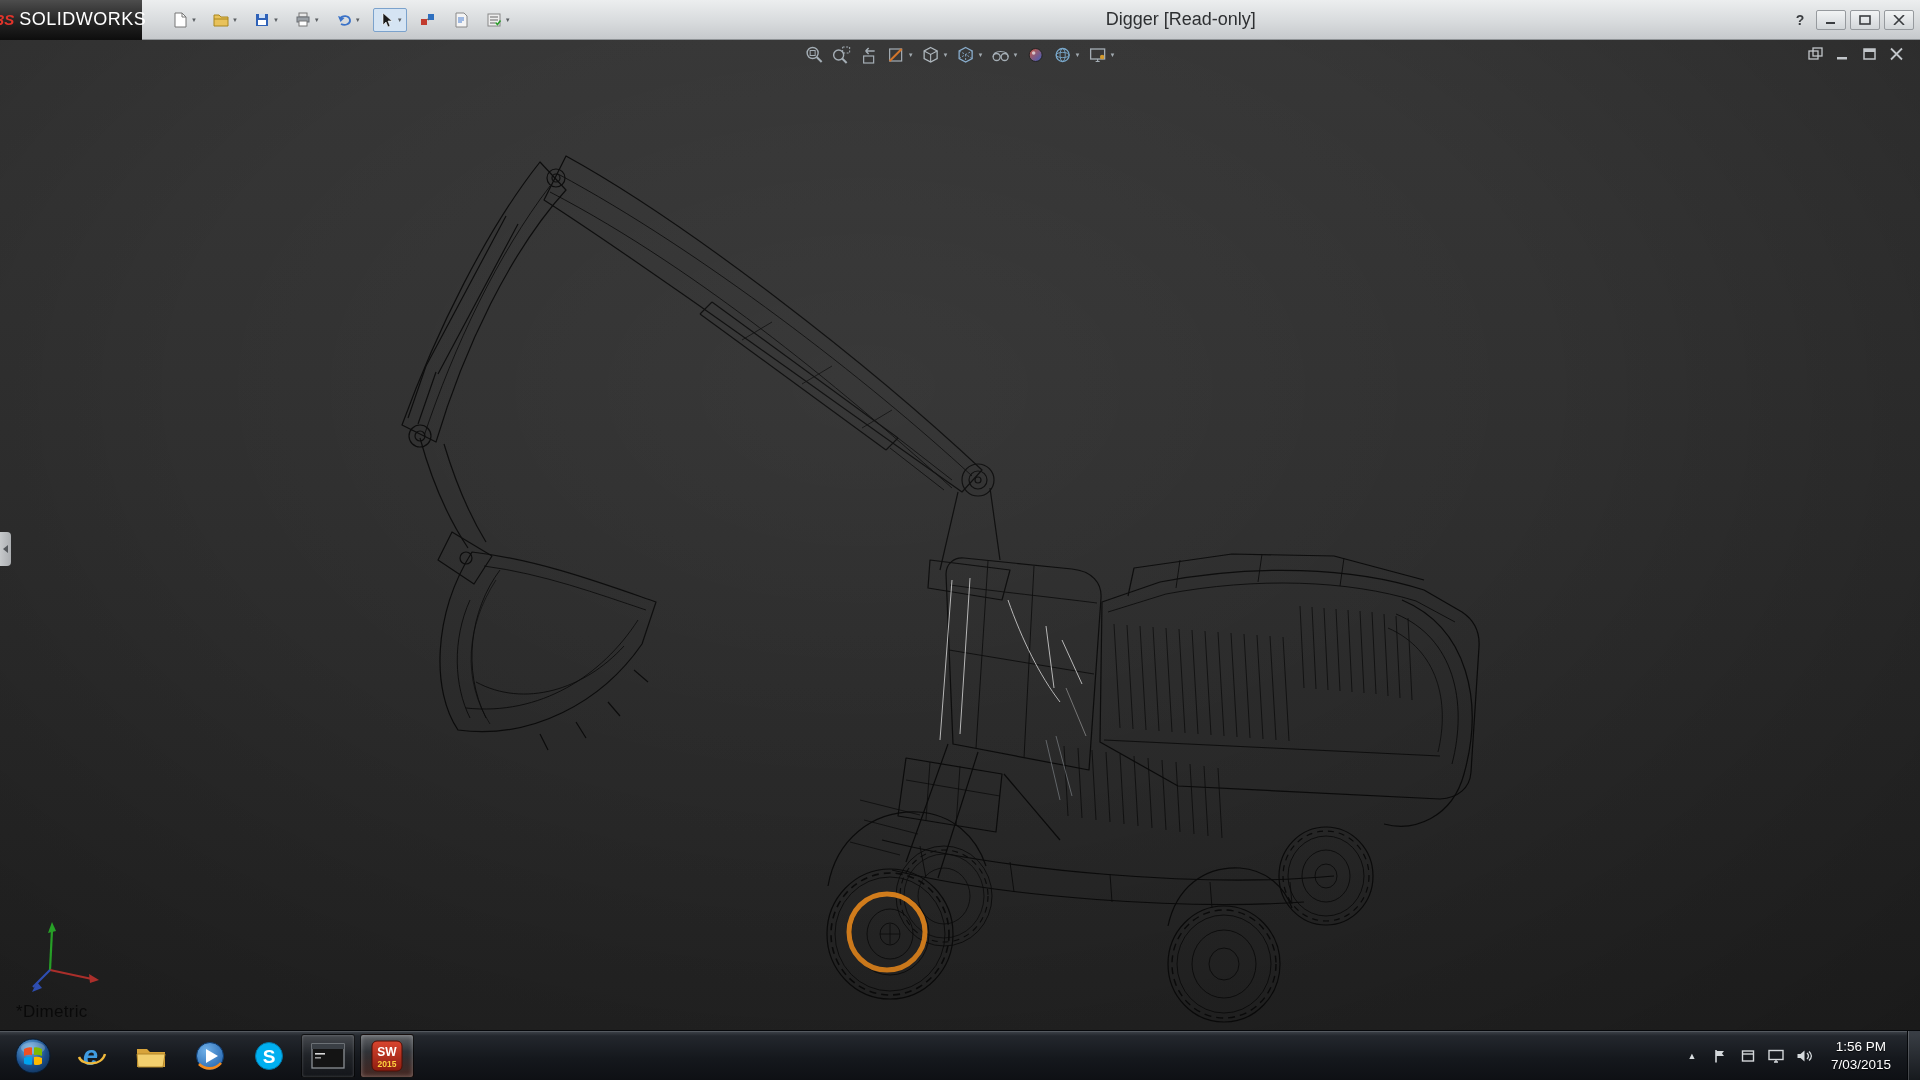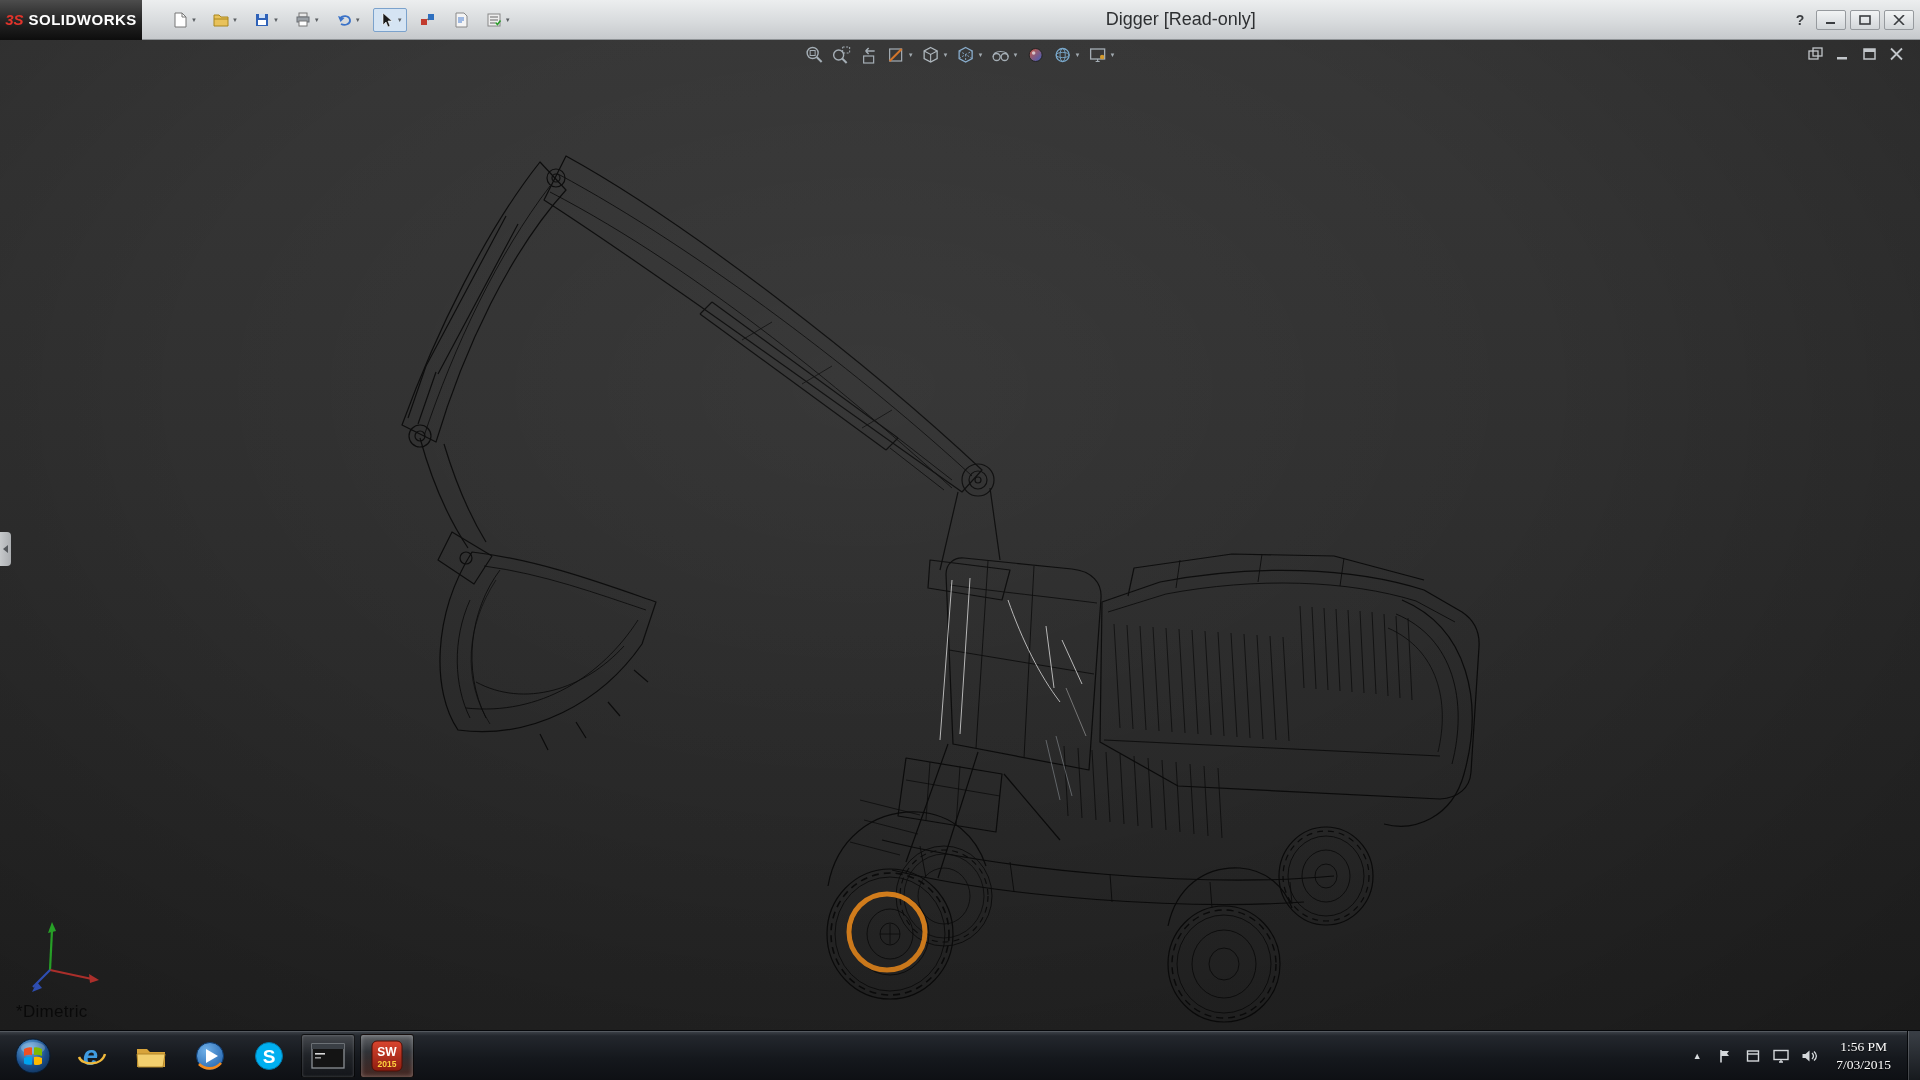--- a/index.html
+++ b/index.html
@@ -7,21 +7,21 @@
     font-family:"Liberation Sans", sans-serif; user-select:none; }
   .screen { position:relative; width:1920px; height:1080px; }
 
   
   .titlebar { position:absolute; top:0; left:0; width:1920px; height:40px;
     background:linear-gradient(180deg,#eceeef 0%,#d8dbdd 55%,#c6c9cc 100%);
     border-bottom:1px solid #8f9396; display:flex; align-items:center; z-index:30; }
   .logo { width:142px; height:40px; background:linear-gradient(180deg,#4d4d4d 0%,#232323 55%,#0d0d0d 100%);
     display:flex; align-items:center; justify-content:center; gap:5px; flex:0 0 auto; }
   .logo .mark { color:#e2342b; font-weight:bold; font-style:italic; font-size:15px; }
-  .logo .brand { color:#fff; font-weight:bold; font-size:15px; letter-spacing:.5px; }
+  .logo .brand { color:#fff; font-weight:normal; font-size:18px; letter-spacing:.5px; }
   .std-toolbar { display:flex; align-items:center; gap:9px; margin-left:26px; height:40px; }
   .tool-item { display:flex; align-items:center; gap:2px; padding:2px 3px; border-radius:2px; }
   .tool-item.active { background:#d5e4f3; border:1px solid #7ba2cc; }
   .dd { font-size:6px; color:#5a5e62; line-height:1; }
   .title-text { position:absolute; left:61.5%; transform:translateX(-50%);
     font-size:18px; color:#2d2f31; white-space:nowrap; }
   .win-controls { position:absolute; right:6px; top:0; height:40px; display:flex;
     align-items:center; gap:4px; }
   .help-btn { width:24px; height:22px; display:flex; align-items:center; justify-content:center;
     color:#3a3d40; font-weight:bold; font-size:14px; }
@@ -62,21 +62,21 @@
   .tb-btn.open { background:linear-gradient(180deg,rgba(255,255,255,.16),rgba(255,255,255,.05) 45%,rgba(255,255,255,.02));
     border:1px solid rgba(0,0,0,.65); box-shadow:inset 0 0 3px rgba(255,255,255,.25); }
   .tb-btn.active { background:linear-gradient(180deg,rgba(255,255,255,.28),rgba(255,255,255,.10) 40%,rgba(200,90,60,.30));
     border:1px solid rgba(0,0,0,.75); box-shadow:inset 0 0 5px rgba(255,255,255,.35); }
   .start-btn { width:54px; height:48px; display:flex; align-items:center; justify-content:center; }
 
   .tb-right { margin-left:auto; display:flex; align-items:center; height:100%; gap:10px; }
   .tray-icon { width:18px; height:18px; display:flex; align-items:center; justify-content:center; }
   .overflow { color:#d8dcdf; font-size:9px; }
   .clock { text-align:center; color:#fff; font-size:13.5px; line-height:1.3;
-    text-shadow:0 1px 1px rgba(0,0,0,.9); margin:0 6px 0 8px; white-space:nowrap;font-family:Liberation Serif, serif; }
+    text-shadow:0 1px 1px rgba(0,0,0,.9); margin:0 6px 0 8px; white-space:nowrap; }
   .show-desktop { width:13px; height:50px; border-left:1px solid #05070a;
     box-shadow:inset 1px 0 0 rgba(255,255,255,.18);
     background:linear-gradient(180deg,#3a3f46,#16191d); }
 </style>
 </head>
 <body>
 
 <div class="screen">
 
   <header class="titlebar">

